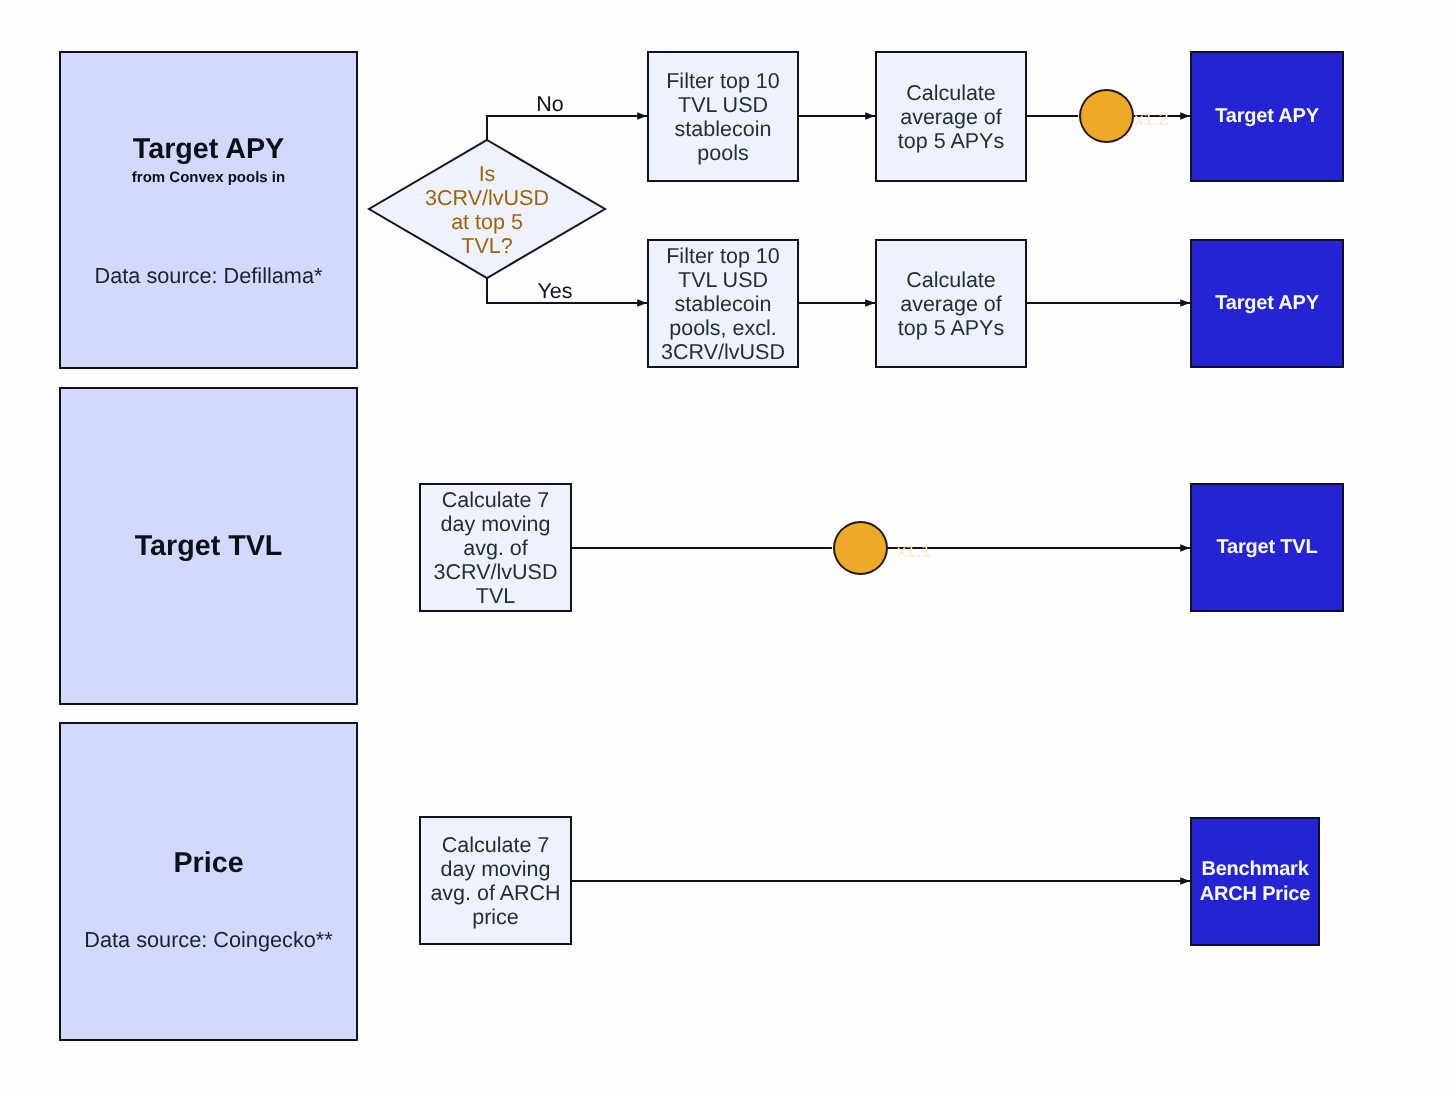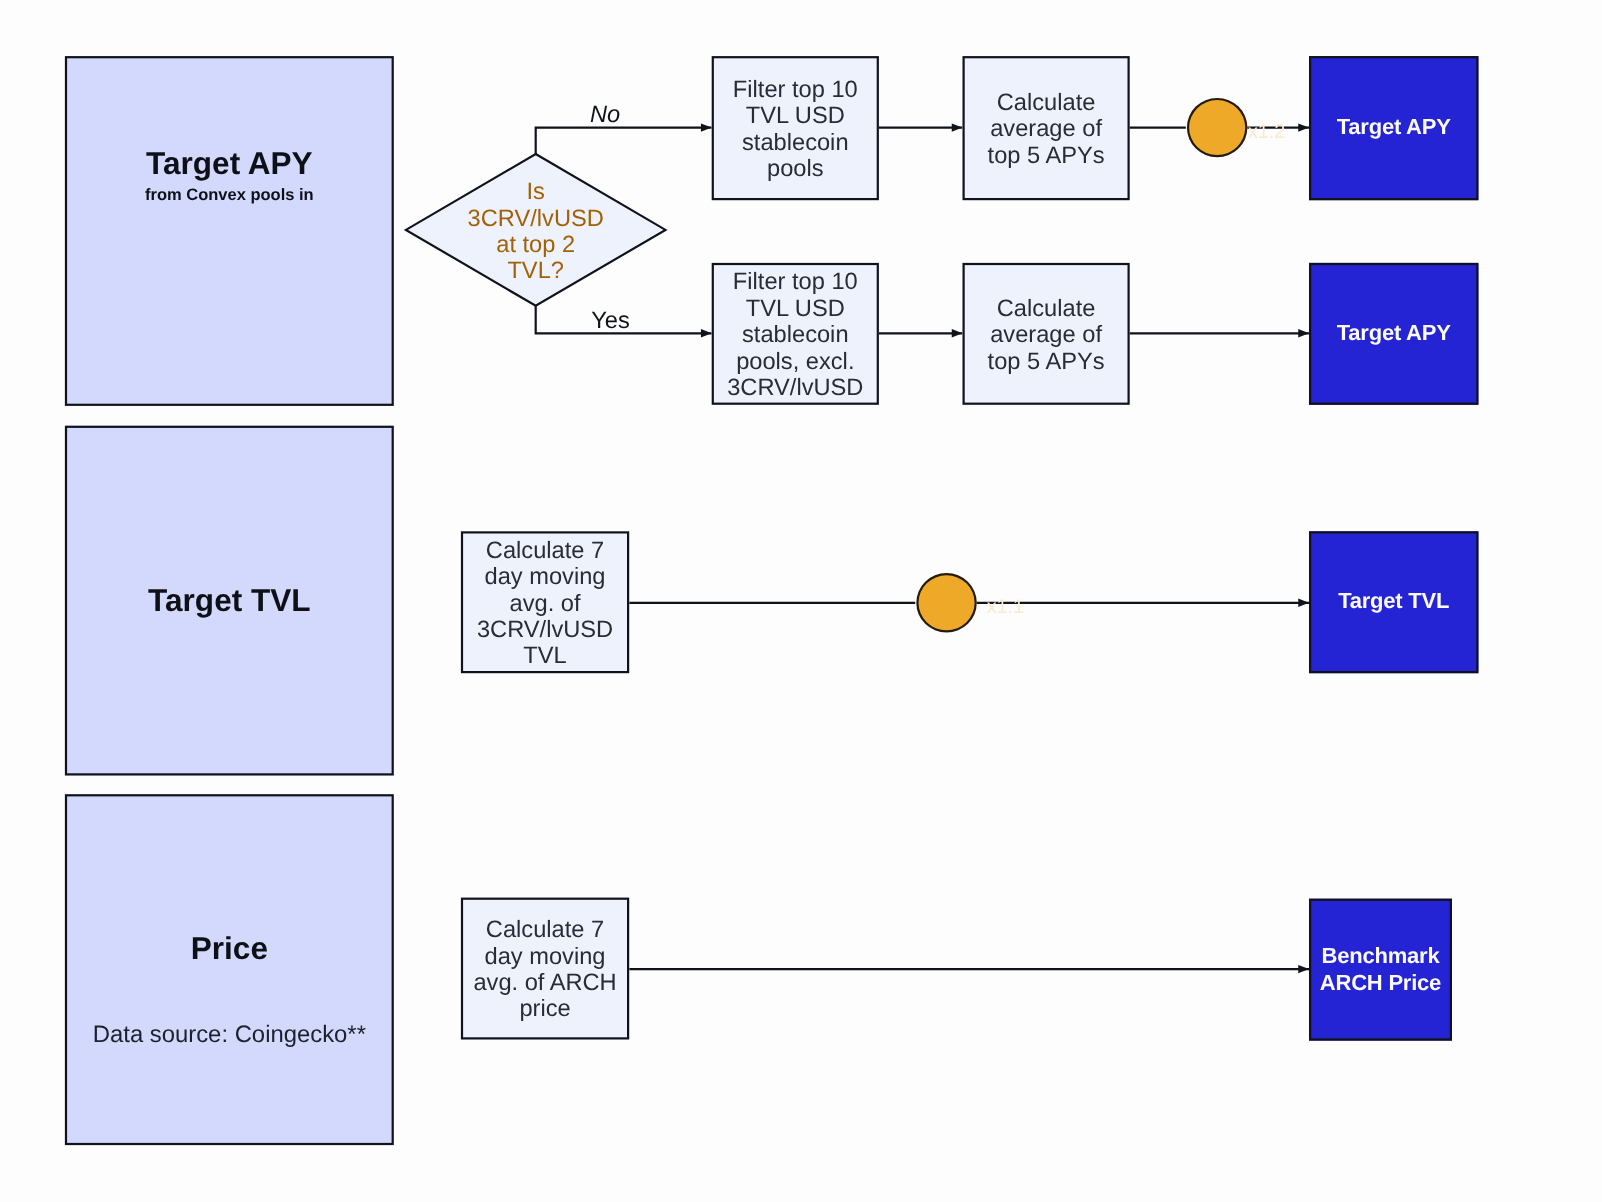--- a/index.html
+++ b/index.html
@@ -85,34 +85,35 @@
       <path d="M572,881 L1190,881" marker-end="url(#arw)"></path>
     </g>
   </svg>
 
   <div class="group-box" style="left:59px; top:51px; width:299px; height:318px;"></div>
   <div class="group-box" style="left:59px; top:387px; width:299px; height:318px;"></div>
   <div class="group-box" style="left:59px; top:722px; width:299px; height:319px;"></div>
 
   <div class="tline group-title" style="top:134px;">Target APY</div>
   <div class="tline group-sub" style="top:167px;">from Convex pools in</div>
+  <div class="tline group-src" style="top:263px;">Data source: Defillama*</div>
 
   <div class="tline group-title" style="top:531px;">Target TVL</div>
 
   <div class="tline group-title" style="top:848px;">Price</div>
   <div class="tline group-src" style="top:927px;">Data source: Coingecko**</div>
 
   <div class="node" style="left:369px; top:141px; width:236px; height:138px; color:#a16207;">
     <div class="proc-text">Is</div>
     <div class="proc-text">3CRV/lvUSD</div>
-    <div class="proc-text">at top 2</div>
+    <div class="proc-text">at top 5</div>
     <div class="proc-text">TVL?</div>
   </div>
 
-  <div class="edge-label" style="left:520px; top:92px; width:60px;font-style:italic;">No</div>
+  <div class="edge-label" style="left:520px; top:92px; width:60px;">No</div>
   <div class="edge-label" style="left:525px; top:279px; width:60px;">Yes</div>
 
   <div class="node proc-box" style="left:647px; top:51px; width:152px; height:131px;">
     <div class="proc-text">Filter top 10</div>
     <div class="proc-text">TVL USD</div>
     <div class="proc-text">stablecoin</div>
     <div class="proc-text">pools</div>
   </div>
 
   <div class="node proc-box" style="left:875px; top:51px; width:152px; height:131px;">

